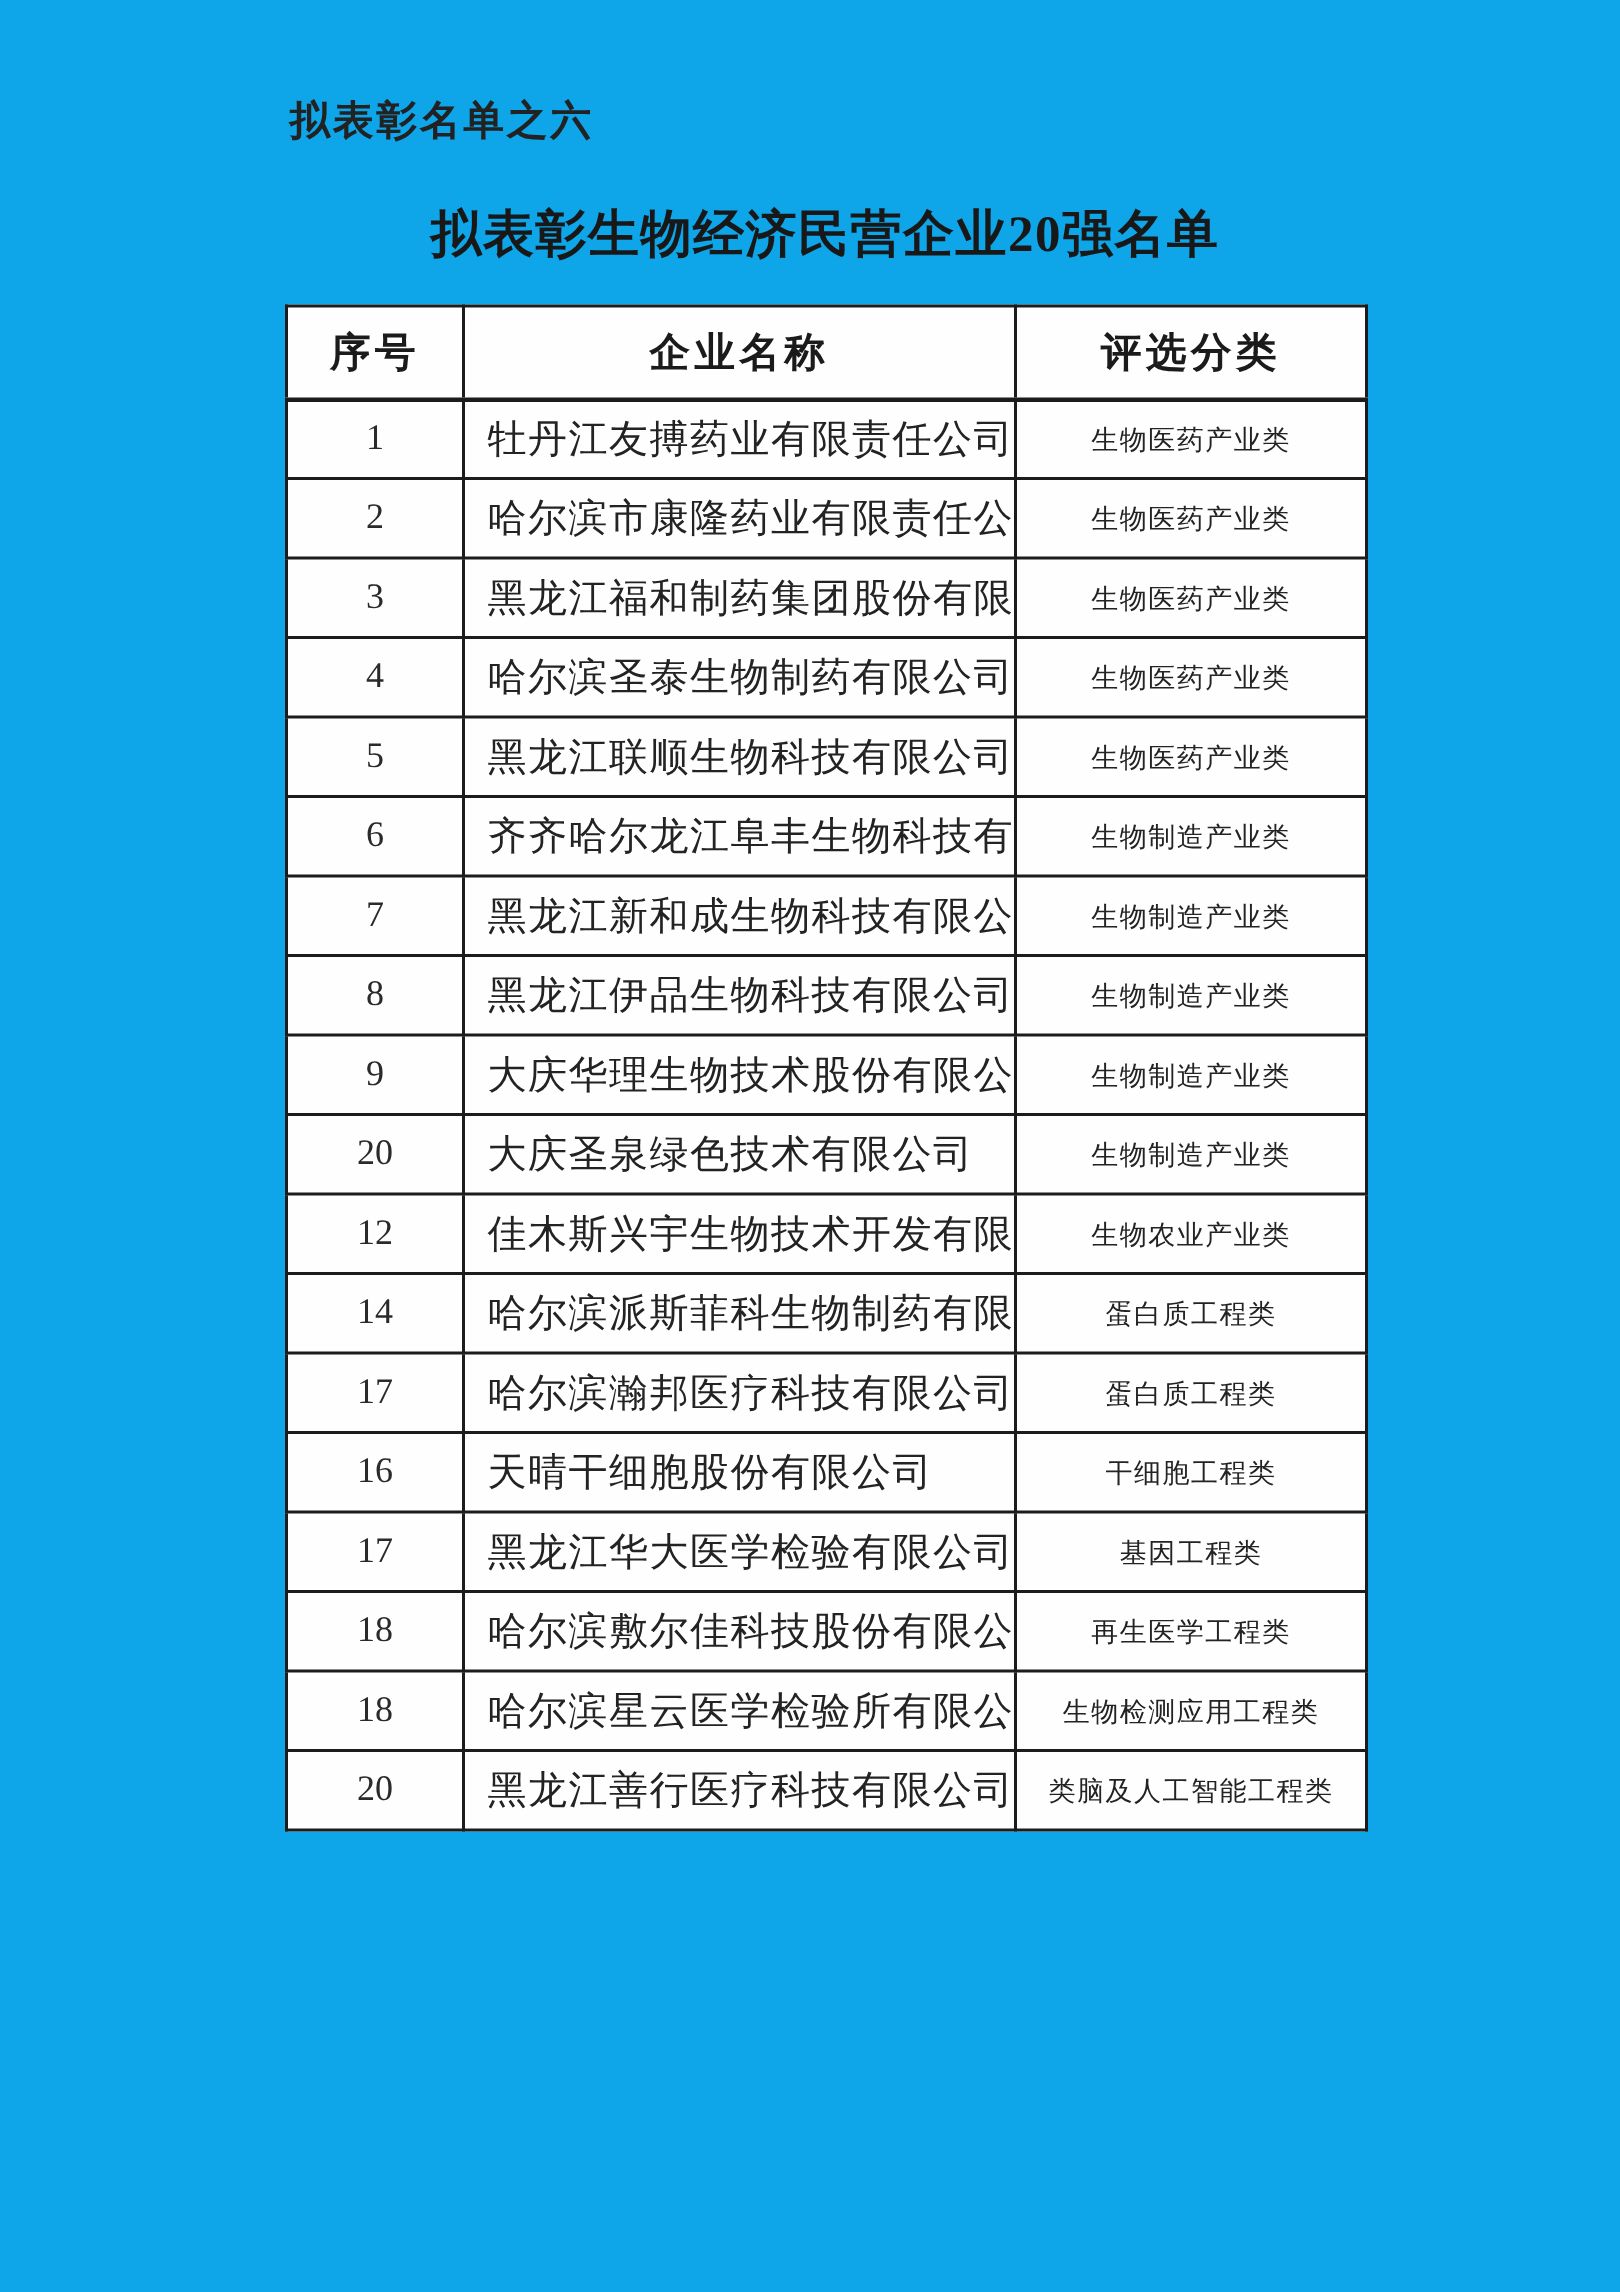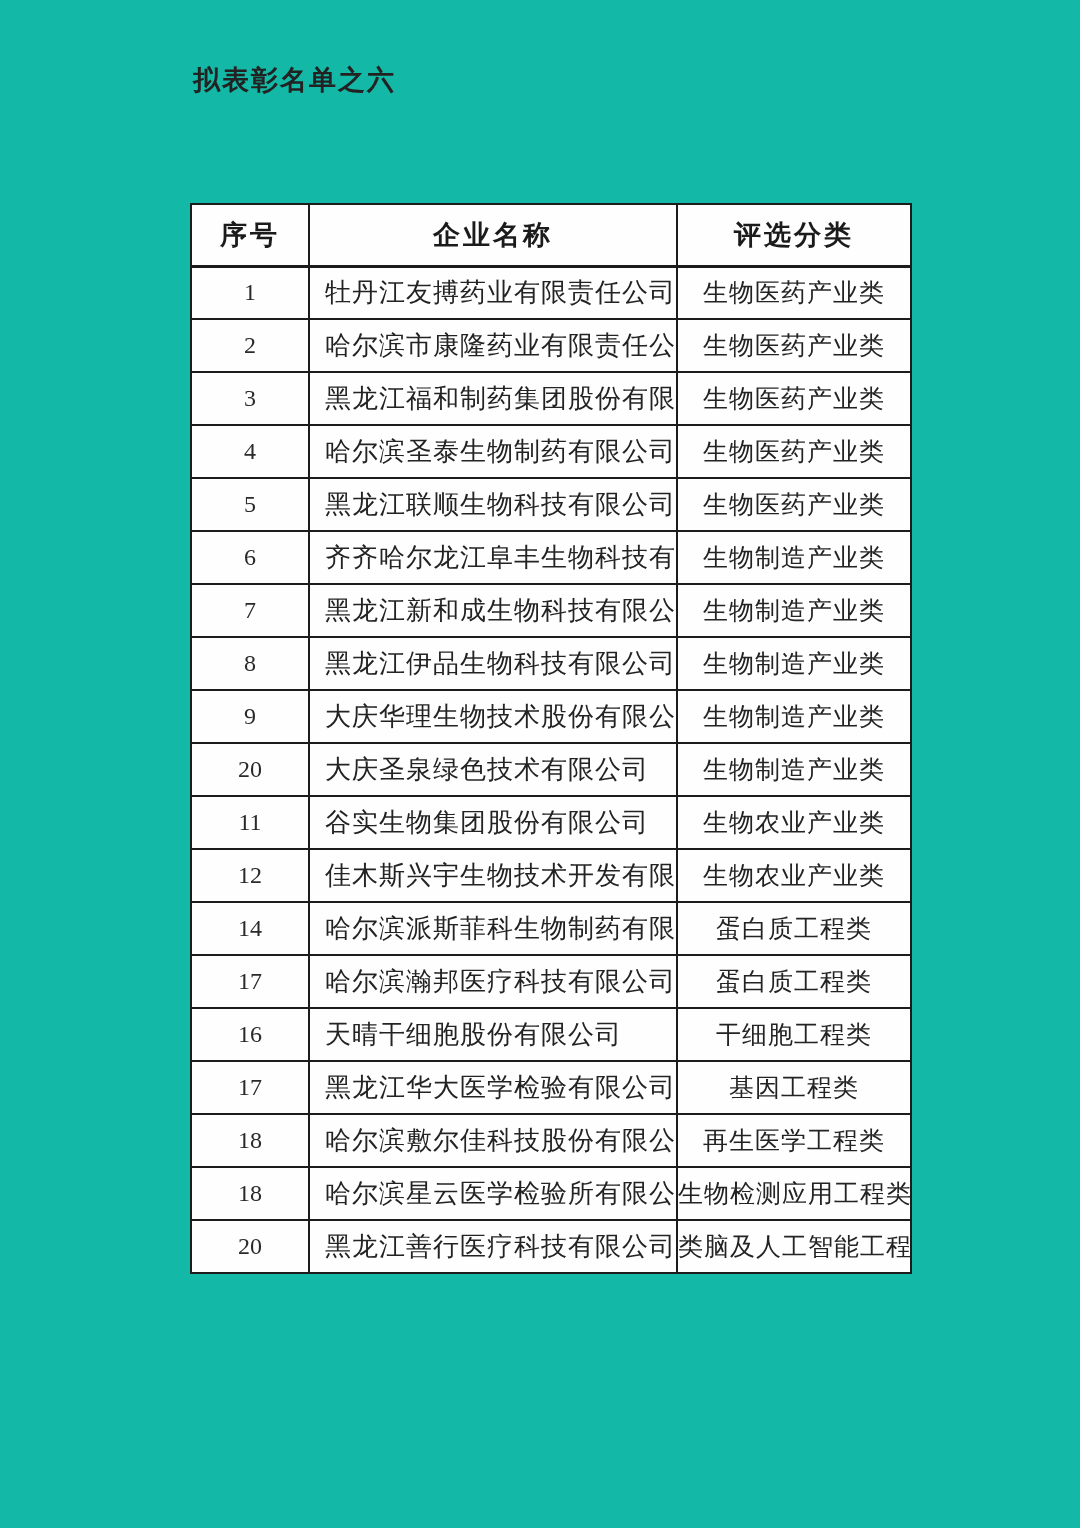--- a/index.html
+++ b/index.html
@@ -11,21 +11,21 @@
     position: relative;
     width: 1080px;
     height: 1528px;
     font-family: "Liberation Serif", "DejaVu Serif", serif;
     color: #1f1f1f;
     overflow: hidden;
   }
   .page {
     position: absolute;
     inset: 0;
-    background: #14b8a6;
+    background: #0ea5e9;
   }
   .corner-label {
     position: absolute;
     left: 193px;
     top: 62px;
     font-family: "Liberation Sans", "DejaVu Sans", sans-serif;
     font-weight: 700;
     font-size: 27px;
     letter-spacing: 2px;
     color: #222222;
@@ -87,32 +87,33 @@
   }
   table.roster td.cell-company {
     text-align: left;
     padding-left: 15px;
     font-size: 26px;
     letter-spacing: 1px;
     color: #232323;
   }
   table.roster td.cell-category {
     text-align: center;
-    font-size: 25px;
+    font-size: 18px;
     letter-spacing: 1px;
     color: #232323;
   }
 </style>
 </head>
 <body>
 
 <div class="page">
 
   <div class="corner-label">拟表彰名单之六</div>
 
+  <h1 class="doc-title">拟表彰生物经济民营企业20强名单</h1>
 
   <table class="roster">
     <colgroup>
       <col class="c-no">
       <col class="c-company">
       <col class="c-category">
     </colgroup>
     <thead>
       <tr>
         <th>序号</th>
@@ -165,25 +166,20 @@
           <td class="cell-no">9</td>
           <td class="cell-company">大庆华理生物技术股份有限公司</td>
           <td class="cell-category">生物制造产业类</td>
         </tr>
         <tr>
           <td class="cell-no">20</td>
           <td class="cell-company">大庆圣泉绿色技术有限公司</td>
           <td class="cell-category">生物制造产业类</td>
         </tr>
         <tr>
-          <td class="cell-no">11</td>
-          <td class="cell-company">谷实生物集团股份有限公司</td>
-          <td class="cell-category">生物农业产业类</td>
-        </tr>
-        <tr>
           <td class="cell-no">12</td>
           <td class="cell-company">佳木斯兴宇生物技术开发有限公司</td>
           <td class="cell-category">生物农业产业类</td>
         </tr>
         <tr>
           <td class="cell-no">14</td>
           <td class="cell-company">哈尔滨派斯菲科生物制药有限公司</td>
           <td class="cell-category">蛋白质工程类</td>
         </tr>
         <tr>

